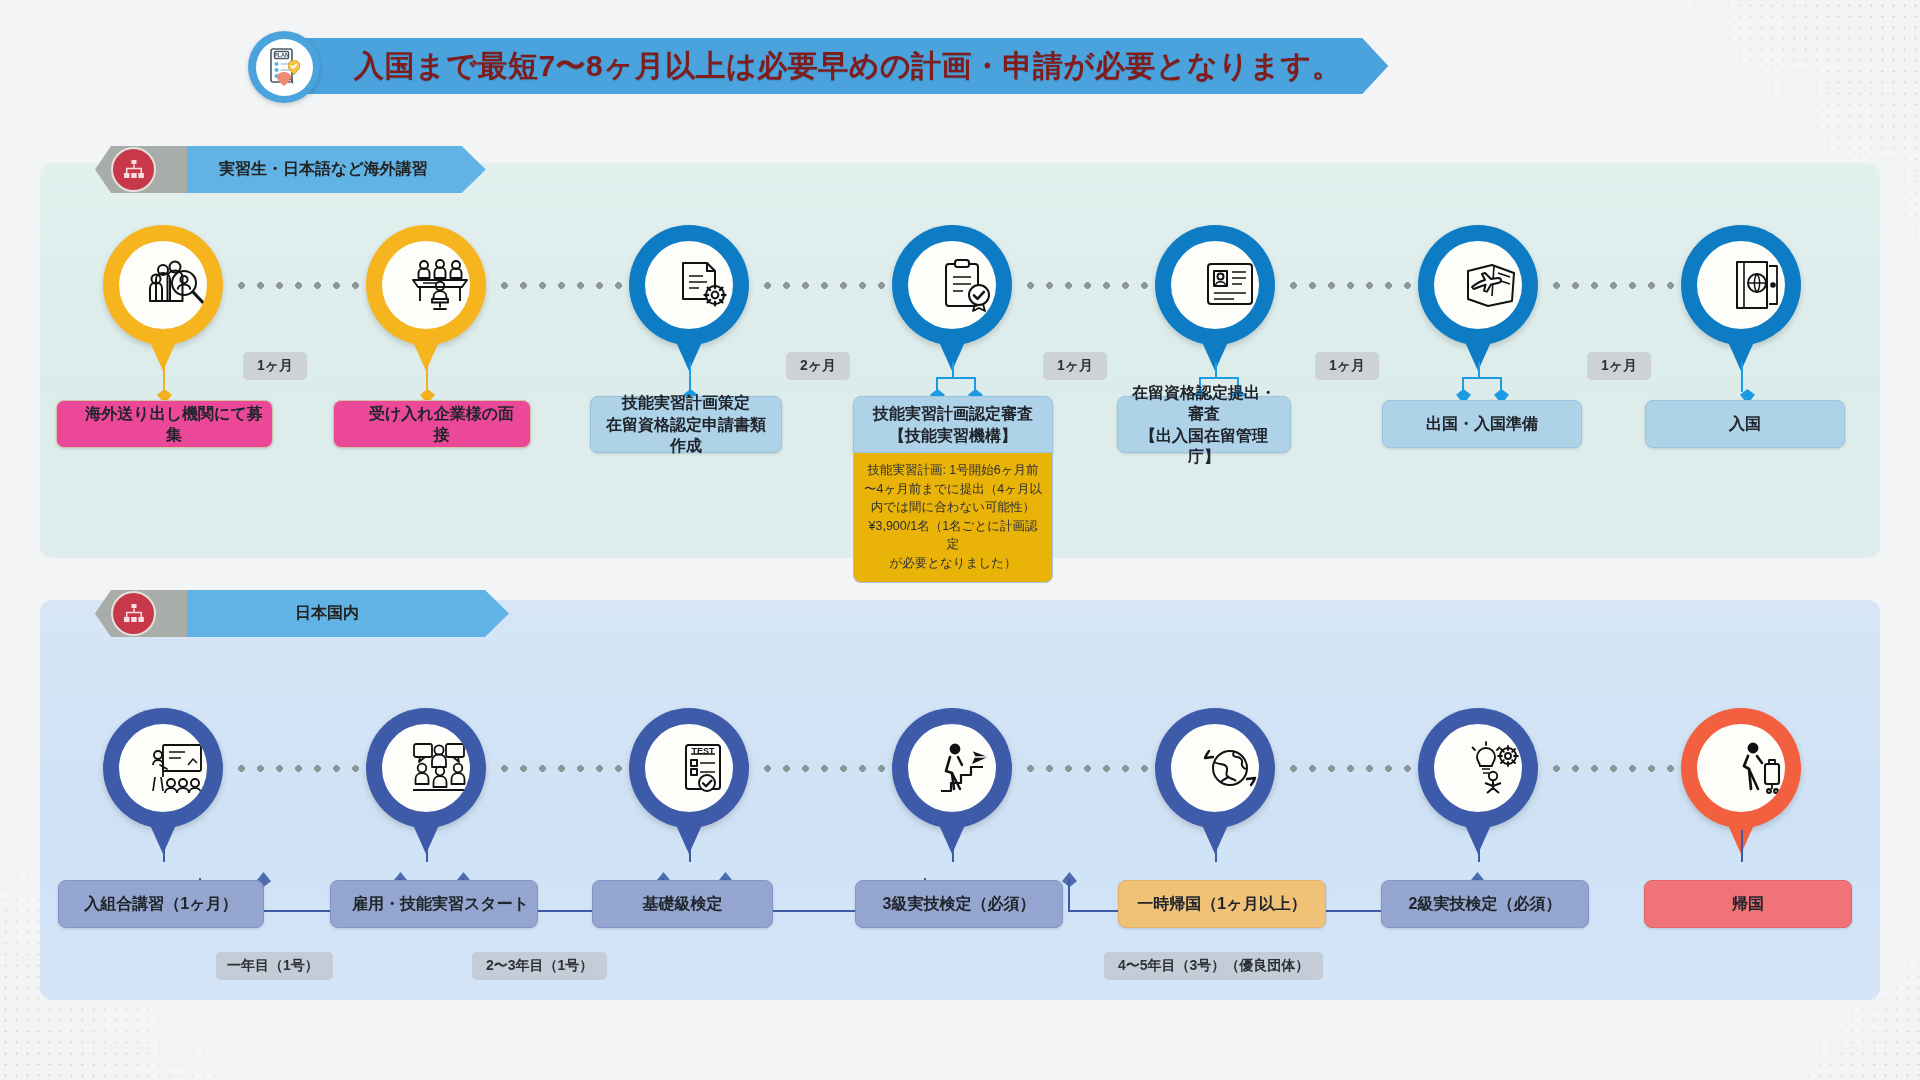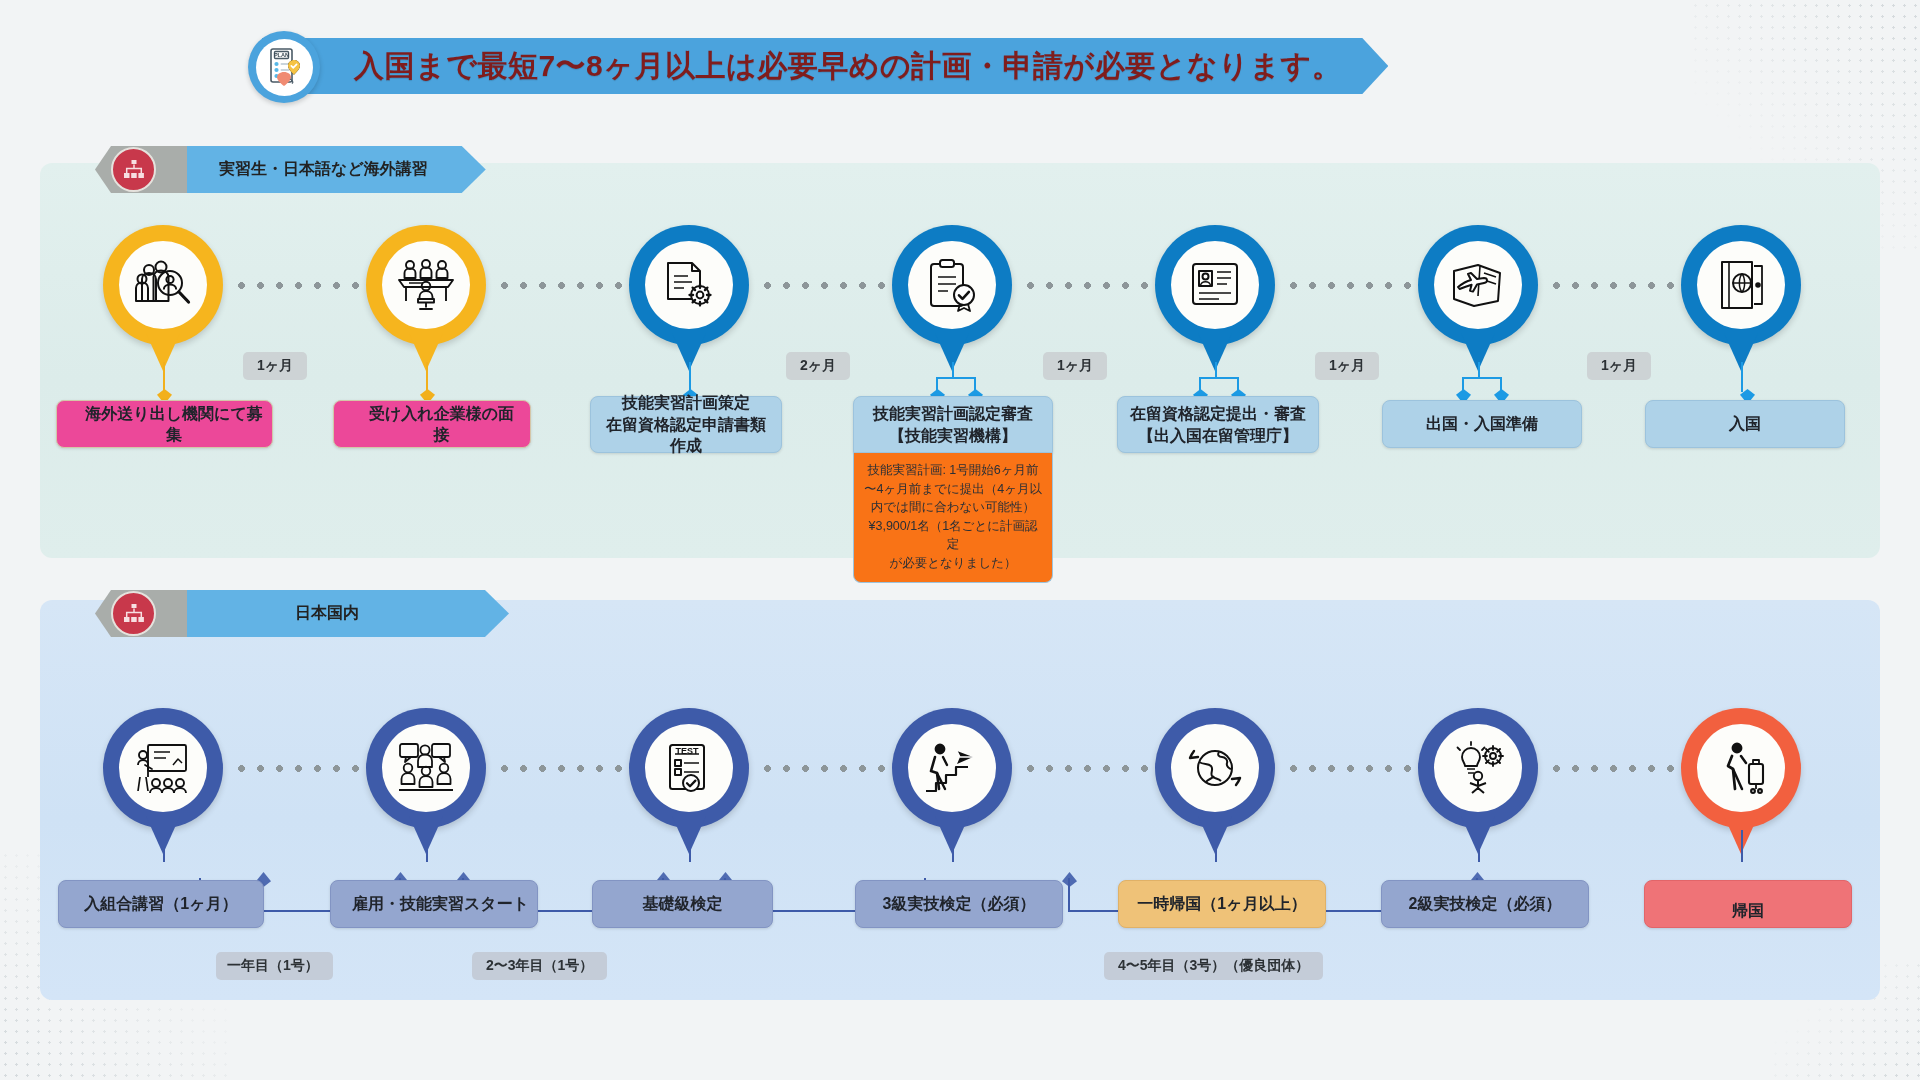--- a/index.html
+++ b/index.html
@@ -87,21 +87,21 @@
 
   
   .pin { position:absolute; width:120px; height:120px; }
   .pin .ring {
     width:120px; height:120px; border-radius:50%;
     display:flex; align-items:center; justify-content:center;
     box-shadow:0 3px 6px rgba(0,0,0,.16);
   }
   .pin .ring .hole {
     width:88px; height:88px; border-radius:50%; background:#fdfdfa;
-    display:flex; align-items:center; justify-content:center; overflow:hidden;
+    display:flex; align-items:center; justify-content:flex-end; overflow:hidden;
   }
   .pin .tip {
     position:absolute; left:50%; top:108px; margin-left:-17px;
     width:34px; height:38px;
     clip-path:polygon(0 0,100% 0,50% 100%);
   }
   .pin.gold .ring { background:#f6b51e; }
   .pin.gold .tip  { background:#f6b51e; }
   .pin.blue .ring { background:#0d7cc4; }
   .pin.blue .tip  { background:#0d7cc4; }
@@ -117,21 +117,21 @@
     font-size:16px; font-weight:700; line-height:1.34; color:#20242b;
     padding:6px 8px; box-shadow:0 1px 3px rgba(0,0,0,.13);
   }
   .box.beige { background:#ec4899; border:1px solid #d4c6a8;padding-left:27px; }
   .box.lblue { background:#aed2e8; border:1px solid #9cc3dd; }
   .box.navy  { background:#94a6cf; border:1px solid #8294c3; }
   .box.amber { background:#efc278; border:1px solid #e0b167; }
   .box.red   { background:#ef7377; border:1px solid #e26569; }
 
   .note {
-    position:absolute; background:#f97316; border-radius:0 0 8px 8px;
+    position:absolute; background:#eab308; border-radius:0 0 8px 8px;
     border:1px solid #9cc3dd; border-top:none;
     font-size:12.5px; line-height:1.48; font-weight:400;
     color:#2a2f36; text-align:center; padding:8px 10px 10px;
   }
 
   
   .chip {
     position:absolute; background:#cdd3d5; border-radius:5px;
     font-size:14px; font-weight:700; color:#2c3135;
     padding:5px 14px; white-space:nowrap;
@@ -396,21 +396,21 @@
   </div>
   <div class="box lblue" style="left:590px; top:396px; width:192px; height:57px;">
     <span>技能実習計画策定<br>在留資格認定申請書類作成</span>
   </div>
   <div class="box lblue" style="left:853px; top:396px; width:200px; height:57px; border-radius:8px 8px 0 0;">
     <span>技能実習計画認定審査<br>【技能実習機構】</span>
   </div>
   <div class="note" style="left:853px; top:453px; width:200px;">
     <span>技能実習計画: 1号開始6ヶ月前<br>〜4ヶ月前までに提出（4ヶ月以<br>内では間に合わない可能性）<br>¥3,900/1名（1名ごとに計画認定<br>が必要となりました）</span>
   </div>
-  <div class="box lblue" style="left:1117px; top:396px; width:202px; height:57px;">
+  <div class="box lblue" style="left:1117px; top:396px; width:174px; height:57px;">
     <span>在留資格認定提出・審査<br>【出入国在留管理庁】</span>
   </div>
   <div class="box lblue" style="left:1645px; top:400px; width:200px; height:48px;">
     <span>入国</span>
   </div>
   <div class="box lblue" style="left:1382px; top:400px; width:200px; height:48px;">
     <span>出国・入国準備</span>
   </div>
 
   <div class="chip" style="left:243px; top:352px;">1ヶ月</div>
@@ -648,20 +648,20 @@
   </div>
   <div class="box navy" style="left:855px; top:880px; width:208px; height:48px;">
     <span>3級実技検定（必須）</span>
   </div>
   <div class="box amber" style="left:1118px; top:880px; width:208px; height:48px;">
     <span>一時帰国（1ヶ月以上）</span>
   </div>
   <div class="box navy" style="left:1381px; top:880px; width:208px; height:48px;">
     <span>2級実技検定（必須）</span>
   </div>
-  <div class="box red" style="left:1644px; top:880px; width:208px; height:48px;align-items:flex-end;">
+  <div class="box red" style="left:1644px; top:880px; width:208px; height:48px;">
     <span>帰国</span>
   </div>
 
   <div class="chip year" style="left:216px; top:952px;padding-left:11px;">一年目（1号）</div>
   <div class="chip year" style="left:472px; top:952px;">2〜3年目（1号）</div>
   <div class="chip year" style="left:1104px; top:952px;">4〜5年目（3号）（優良団体）</div>
 </div>
 
 </body></html>

